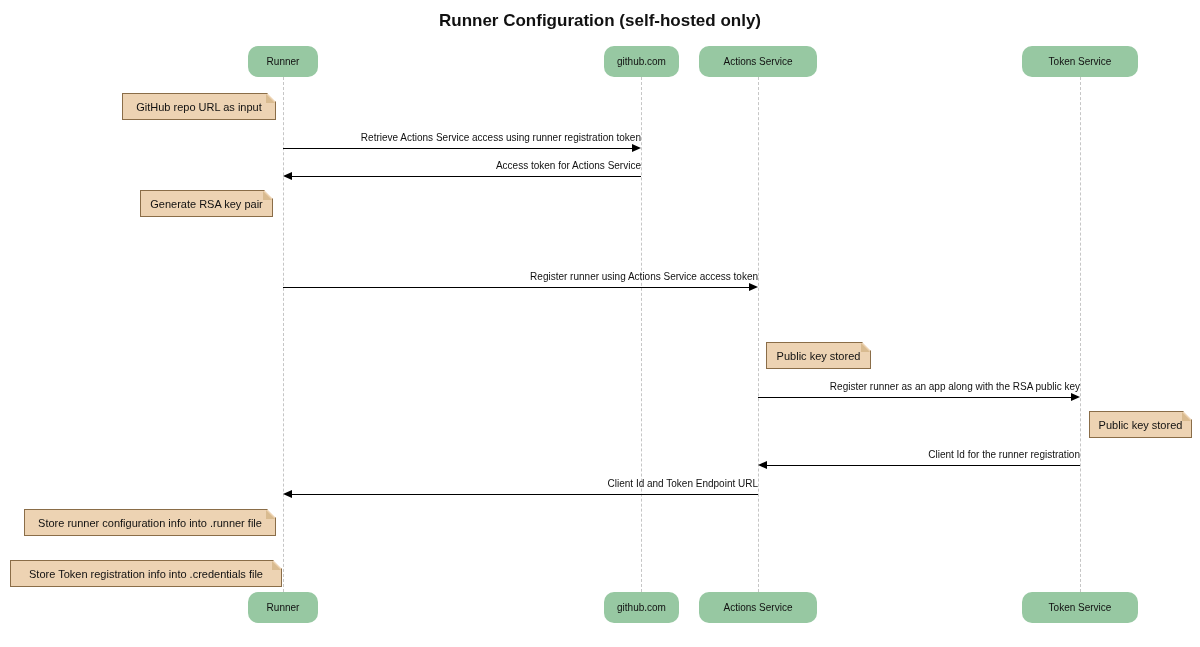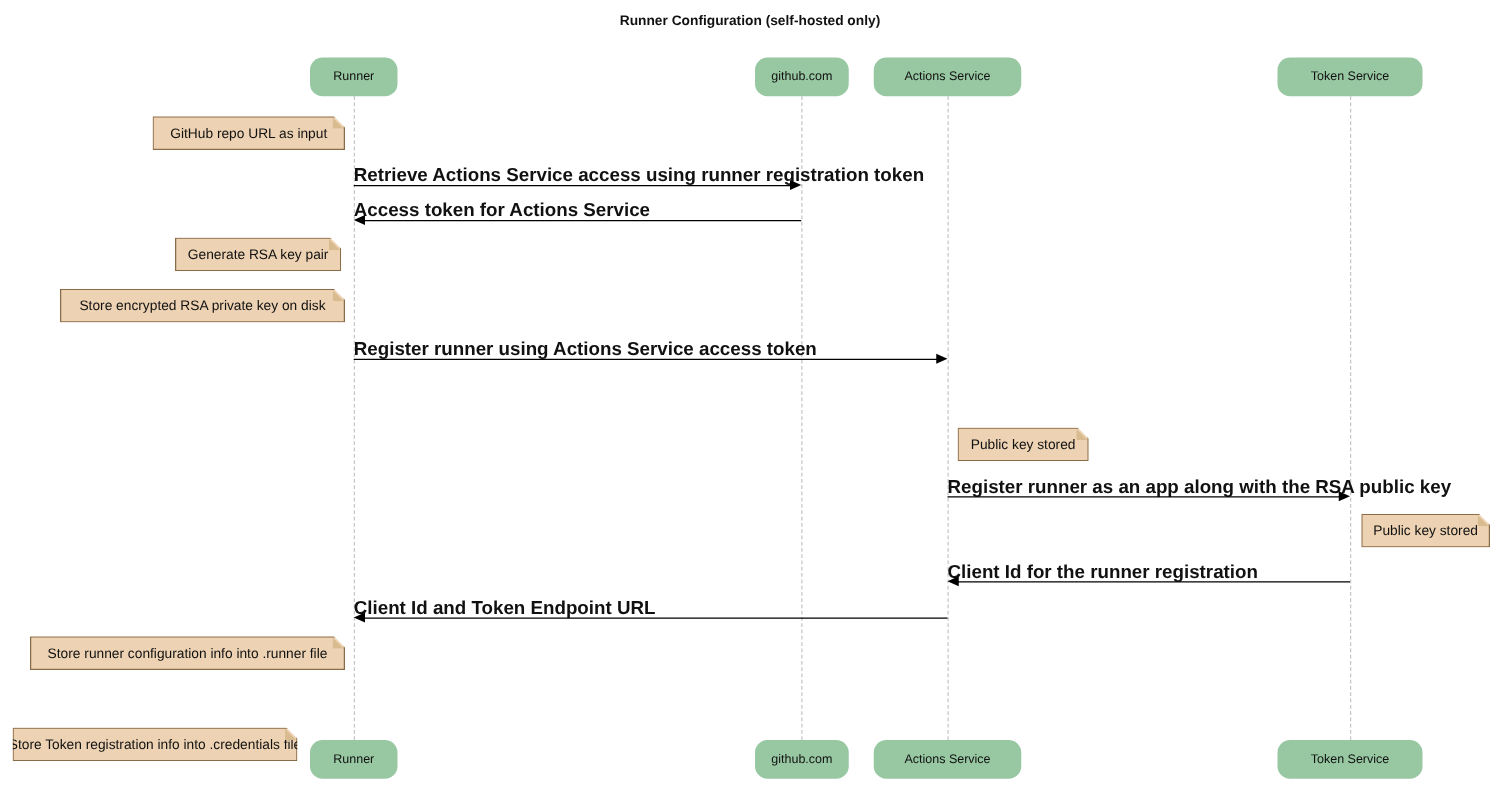--- a/index.html
+++ b/index.html
@@ -2,21 +2,21 @@
 <html style="--actor-fill: #97c8a2; --note-fill: #edd3b3; --note-border: #8a6d48; --note-fold: #d9bb90; --lifeline: #c6c6c6; --arrow: #000000;"><head>
 <meta charset="utf-8">
 <style>
   html,body { margin:0; padding:0; background:#ffffff; }
   .diagram {
     position:relative; width:1200px; height:647px; background:#ffffff;
     font-family:"Liberation Sans", sans-serif; overflow:hidden; color:#111;
   }
   .title {
     position:absolute; top:11px; left:0; width:100%;
-    text-align:center; font-weight:bold; font-size:11px;
+    text-align:center; font-weight:bold; font-size:17px;
   }
   .actor {
     position:absolute; height:31px; border-radius:10px;
     background:var(--actor-fill,#97c8a2);
     display:flex; align-items:center; justify-content:center;
     font-size:10px;
   }
   .lifeline {
     position:absolute; top:77px; height:515px; width:0;
     border-left:1px dashed var(--lifeline,#c6c6c6);
@@ -28,21 +28,21 @@
     font-size:11px; display:flex; align-items:center; justify-content:center;
     padding:0 7px; white-space:nowrap;
     clip-path: polygon(0 0, calc(100% - 9px) 0, 100% 9px, 100% 100%, 0 100%);
   }
   .note .fold {
     position:absolute; top:0; right:0; width:9px; height:9px;
     background:var(--note-fold,#d9bb90);
     clip-path: polygon(0 0, 100% 100%, 0 100%);
   }
   .msg-label {
-    position:absolute; font-size:15px; text-align:left; white-space:nowrap;font-weight:bold;
+    position:absolute; font-size:10px; text-align:right; white-space:nowrap;
   }
   .msg-line {
     position:absolute; height:0; border-top:1px solid var(--arrow,#000);
   }
   .arrow-right {
     position:absolute; width:0; height:0;
     border-top:4px solid transparent; border-bottom:4px solid transparent;
     border-left:9px solid var(--arrow,#000);
   }
   .arrow-left {
@@ -98,34 +98,30 @@
   <div class="arrow-left" style="left:283px;top:490px"></div>
 
   <div class="note" style="left:122px;top:93px;width:154px">
     <span>GitHub repo URL as input</span>
     <span class="fold"></span>
   </div>
   <div class="note" style="left:140px;top:190px;width:133px">
     <span>Generate RSA key pair</span>
     <span class="fold"></span>
   </div>
-  <div class="note" style="left:48px;top:231px;width:228px">
-    <span>Store encrypted RSA private key on disk</span>
-    <span class="fold"></span>
-  </div>
   <div class="note" style="left:766px;top:342px;width:105px">
     <span>Public key stored</span>
     <span class="fold"></span>
   </div>
   <div class="note" style="left:1089px;top:411px;width:103px">
     <span>Public key stored</span>
     <span class="fold"></span>
   </div>
   <div class="note" style="left:24px;top:509px;width:252px">
     <span>Store runner configuration info into .runner file</span>
     <span class="fold"></span>
   </div>
-  <div class="note" style="left:10px;top:582px;width:228px">
+  <div class="note" style="left:10px;top:560px;width:272px">
     <span>Store Token registration info into .credentials file</span>
     <span class="fold"></span>
   </div>
 
 </div>
 
 </body></html>

